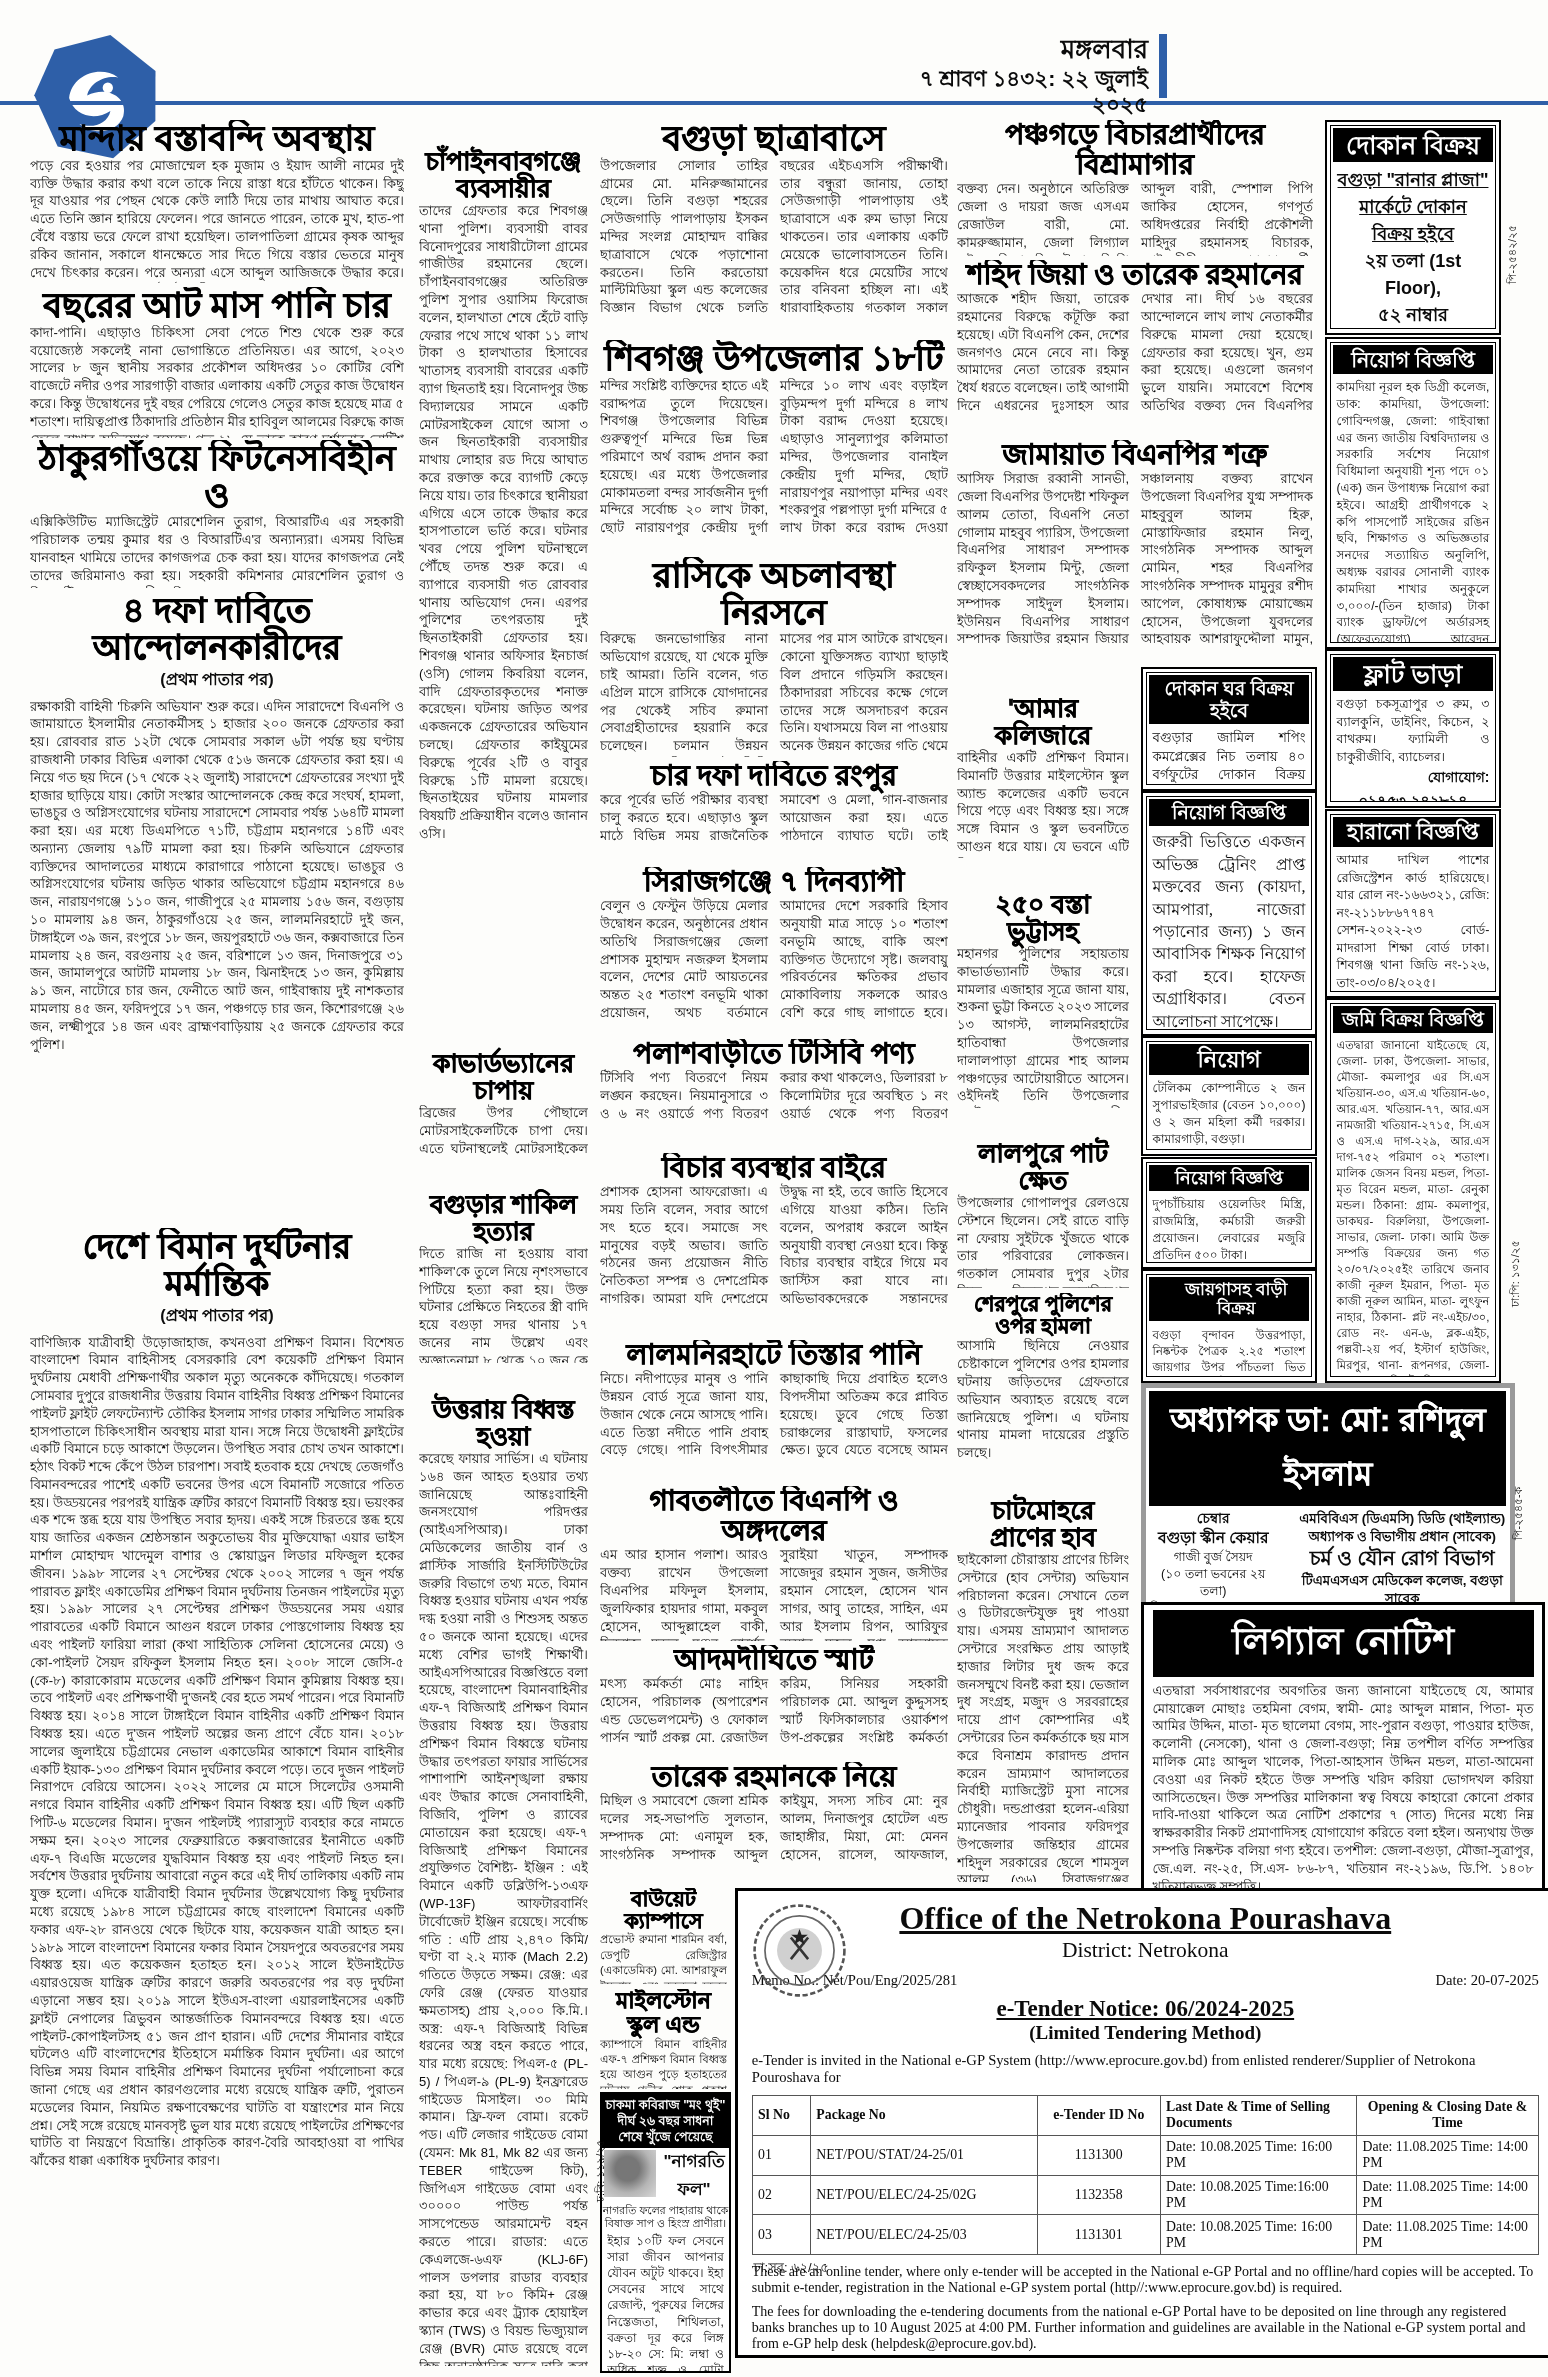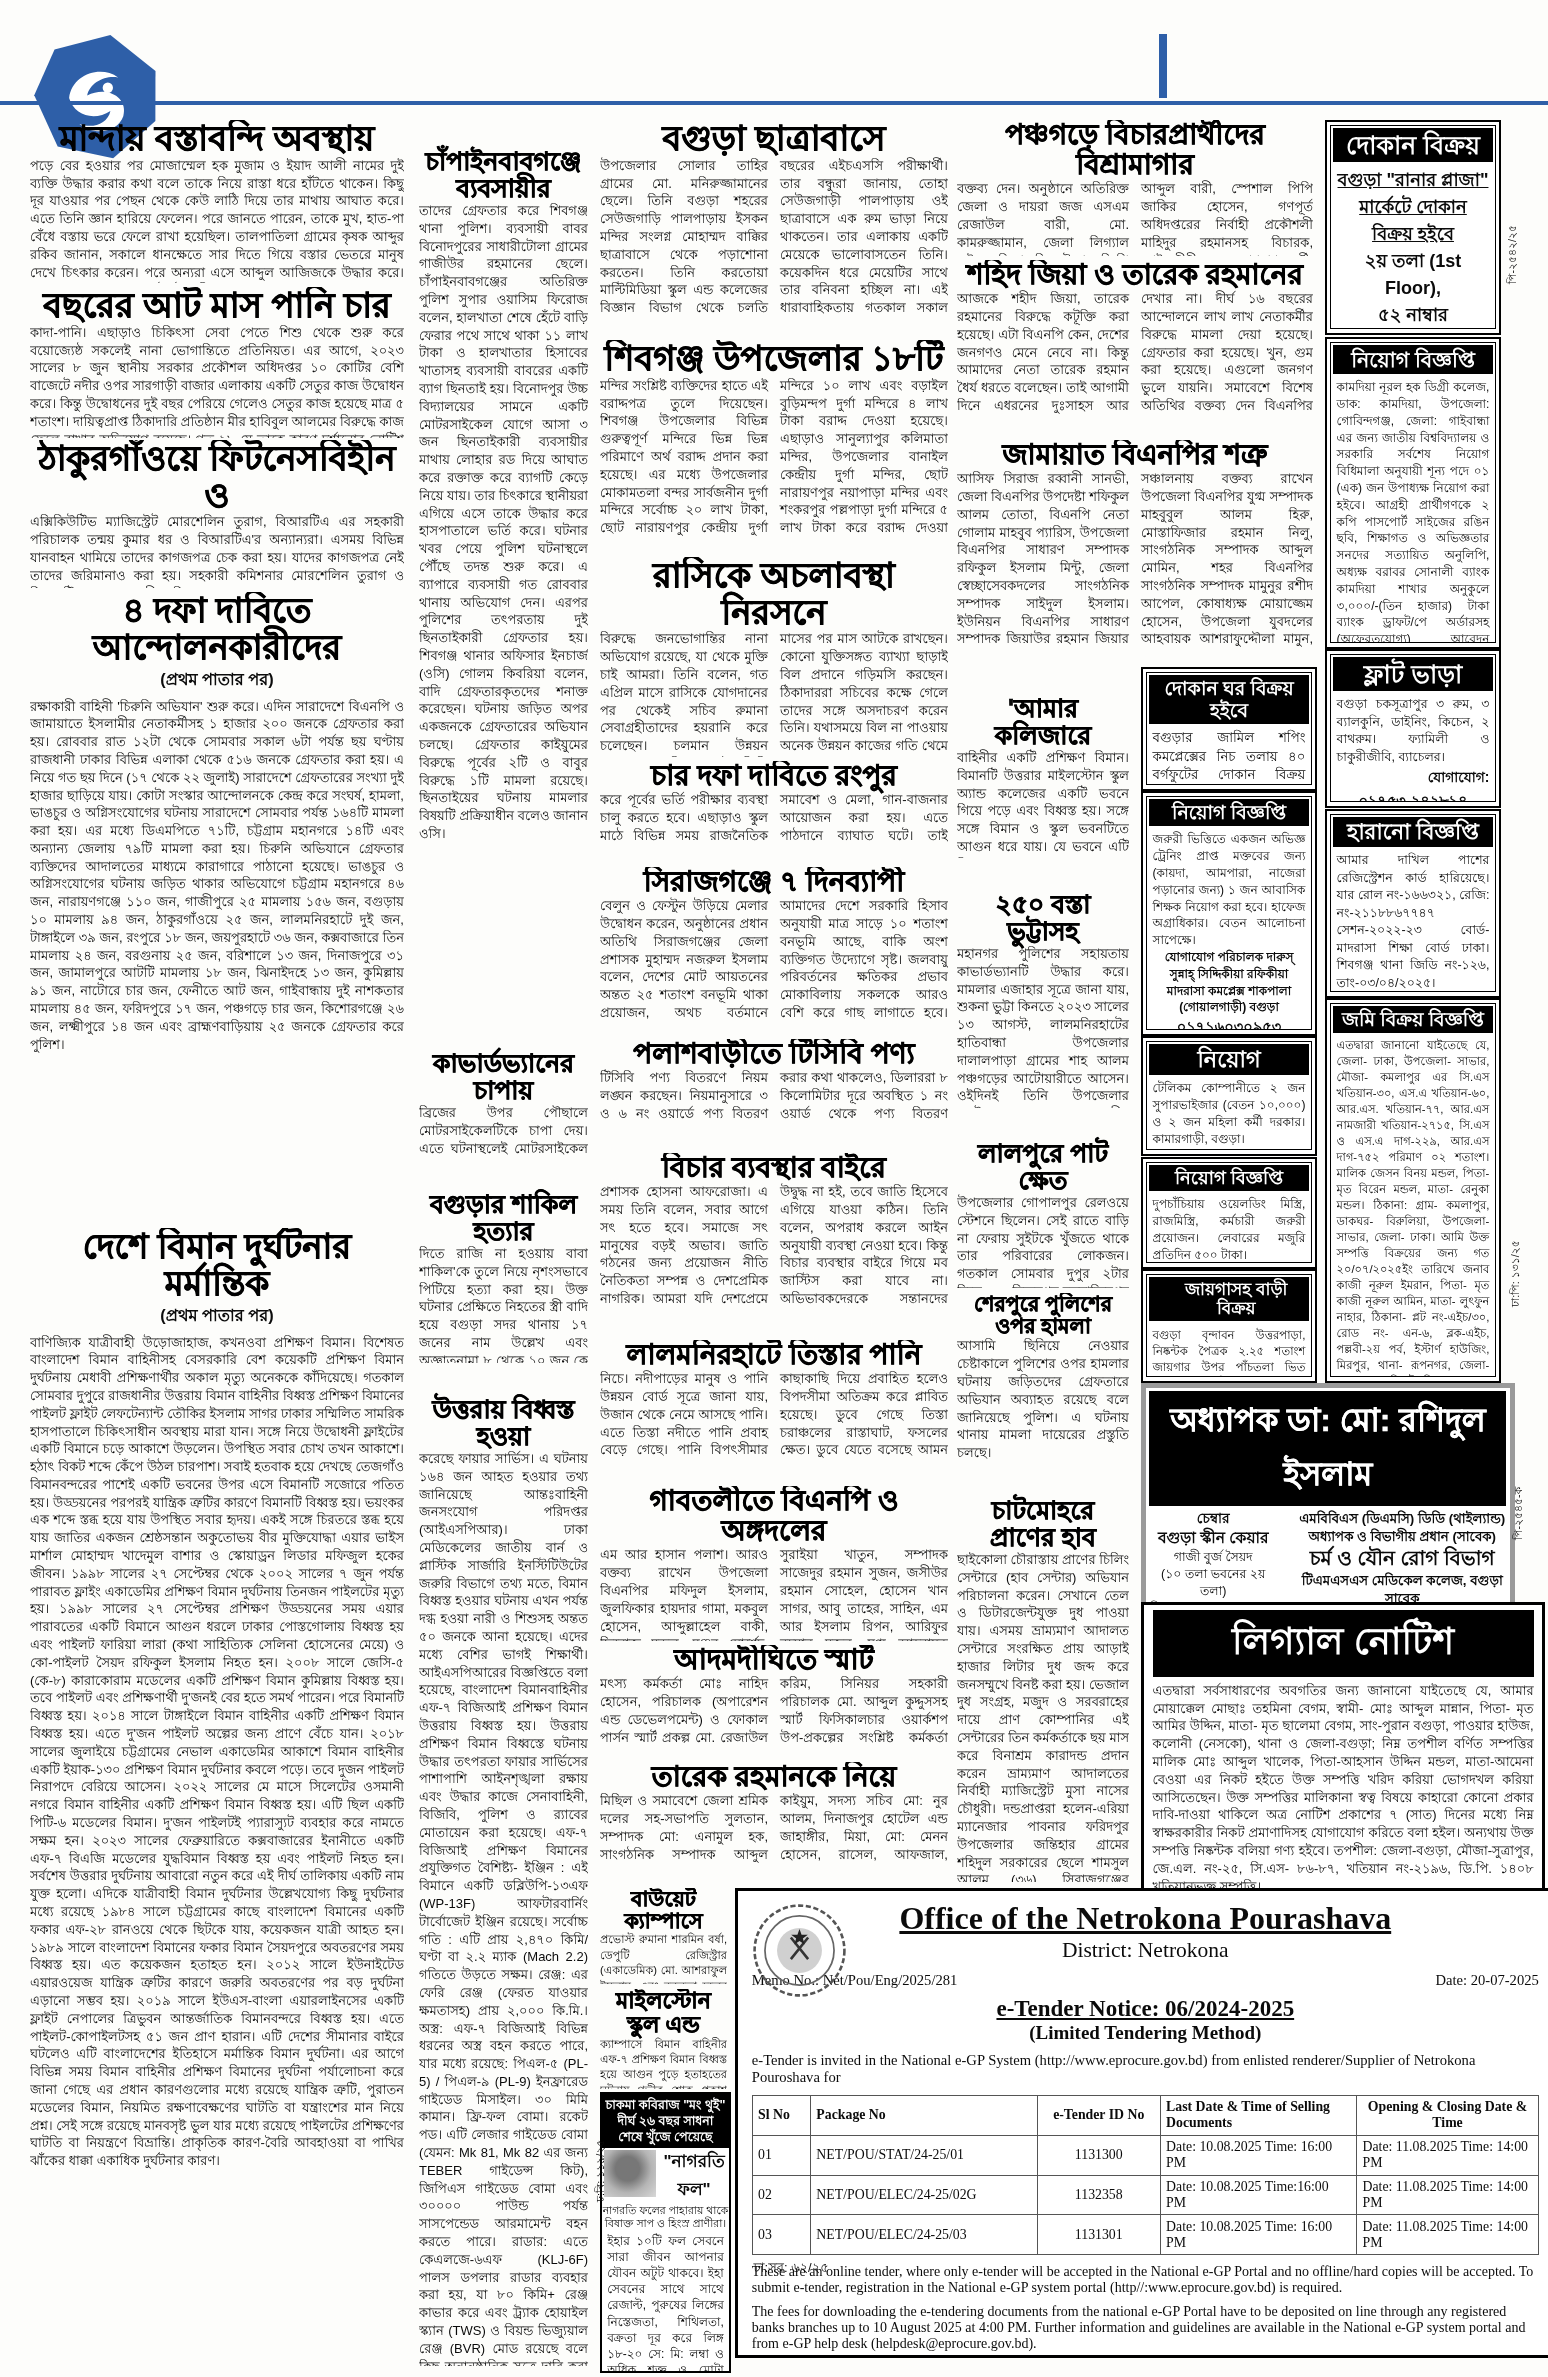--- a/index.html
+++ b/index.html
@@ -75,20 +75,24 @@
 <body>
 
 <div class="page">
 
   <svg class="abs" style="left:33px;top:31px;" width="129" height="129" viewBox="0 0 100 100">
     <polygon points="50,2 90,22 98,60 72,95 28,95 2,60 10,22" fill="#2e5fa8" transform="rotate(12 50 50)"></polygon>
     <path d="M28 52 C30 34 52 26 66 36 C56 34 44 40 42 50 C58 42 74 52 70 66 C66 78 48 82 36 72 C46 76 58 72 60 62 C48 70 32 66 28 52 Z" fill="#fff"></path>
     <circle cx="58" cy="44" r="4" fill="#fff"></circle>
   </svg>
   <div class="bluerule"></div>
+  <div class="dateblock">
+    <div class="weekday">মঙ্গলবার</div>
+    <div class="datebn">৭ শ্রাবণ ১৪৩২: ২২ জুলাই ২০২৫</div>
+  </div>
   <div class="vbar"></div>
 
   <div class="art" style="left:30px;top:120px;width:374px;height:163px;">
     <div class="hd big">মান্দায় বস্তাবন্দি অবস্থায়</div>
     <div class="bd">পড়ে বের হওয়ার পর মোজাম্মেল হক মুজাম ও ইয়াদ আলী নামের দুই ব্যক্তি উদ্ধার করার কথা বলে তাকে নিয়ে রাস্তা ধরে হাঁটতে থাকেন। কিছু দূর যাওয়ার পর পেছন থেকে কেউ লাঠি দিয়ে তার মাথায় আঘাত করে। এতে তিনি জ্ঞান হারিয়ে ফেলেন। পরে জানতে পারেন, তাকে মুখ, হাত-পা বেঁধে বস্তায় ভরে ফেলে রাখা হয়েছিল। তালপাতিলা গ্রামের কৃষক আব্দুর রকিব জানান, সকালে ধানক্ষেতে সার দিতে গিয়ে বস্তার ভেতরে মানুষ দেখে চিৎকার করেন। পরে অন্যরা এসে আব্দুল আজিজকে উদ্ধার করে। মান্দা থানার ভারপ্রাপ্ত কর্মকর্তা (ওসি) মনসুর রহমান বলেন, সংবাদ পাওয়ার পর ঘটনাস্থল পরিদর্শন করা হয়েছে। জমিজমা সংক্রান্ত বিরোধের বিষয়টি তাদের জানা আছে। অভিযোগ পেয়েছেন, তদন্ত করে ব্যবস্থা নেওয়া হবে।</div>
   </div>
   <div class="art" style="left:30px;top:287px;width:374px;height:151px;">
     <div class="hd big">বছরের আট মাস পানি চার</div>
     <div class="bd">কাদা-পানি। এছাড়াও চিকিৎসা সেবা পেতে শিশু থেকে শুরু করে বয়োজ্যেষ্ঠ সকলেই নানা ভোগান্তিতে প্রতিনিয়ত। এর আগে, ২০২৩ সালের ৮ জুন স্থানীয় সরকার প্রকৌশল অধিদপ্তর ১০ কোটির বেশি বাজেটে নদীর ওপর সারগাড়ী বাজার এলাকায় একটি সেতুর কাজ উদ্বোধন করে। কিন্তু উদ্বোধনের দুই বছর পেরিয়ে গেলেও সেতুর কাজ হয়েছে মাত্র ৫ শতাংশ। দায়িত্বপ্রাপ্ত ঠিকাদারি প্রতিষ্ঠান মীর হাবিবুল আলমের বিরুদ্ধে কাজ ফেলে রাখার অভিযোগ রয়েছে। গত ২৮ মে তাকে কারণ দর্শানোর নোটিশ দেওয়া হলেও কোনো জবাব পাওয়া যায়নি। শিক্ষার্থী মারিয়া জানান, প্রতিদিন ভয় নিয়ে বিদ্যালয়ে যেতে হয় তাদের। নদীতে নৌকা দুর্ঘটনায় পড়লে শুধু বই-খাতা না, জীবনটাও ঝুঁকিতে পড়ে। স্থানীয় চিকিৎসক মো. আশরাফুল ইসলাম বলেন, সময়মতো রোগী পৌঁছাতে না পারায় চিকিৎসা দিতে সমস্যা হয়। এছাড়াও কৃষিপণ্য আনা-নেওয়ায় নানা ভোগান্তিতে কৃষকদের মন ভেঙে যাচ্ছে। এ ব্যাপারে ঠিকাদারদের ফোন বন্ধ থাকায় বক্তব্য পাওয়া যায়নি। তবে উপজেলা প্রকৌশলী মো. মিলন মিয়া জানান, চুক্তির মেয়াদ শেষ এবং কাজ অগ্রসর না হওয়ায় নতুন করে টেন্ডার আহ্বানের উদ্যোগ নেওয়া হবে।</div>
   </div>
@@ -226,21 +230,21 @@
   <div class="adbox" style="left:1141px;top:667px;width:172px;height:120px;">
     <div class="inner">
       <div class="adhead" style="font-size:19px;"><span>দোকান ঘর বিক্রয় হইবে</span></div>
       <div class="adbody">বগুড়ার জামিল শপিং কমপ্লেক্সের নিচ তলায় ৪০ বর্গফুটের দোকান বিক্রয় হইবে।</div>
 
     </div>
   </div>
   <div class="adbox" style="left:1141px;top:791px;width:172px;height:241px;">
     <div class="inner">
       <div class="adhead" style="font-size:19px;"><span>নিয়োগ বিজ্ঞপ্তি</span></div>
-      <div class="adbody" style="font-size:12px;">জরুরী ভিত্তিতে একজন অভিজ্ঞ ট্রেনিং প্রাপ্ত মক্তবের জন্য (কায়দা, আমপারা, নাজেরা পড়ানোর জন্য) ১ জন আবাসিক শিক্ষক নিয়োগ করা হবে। হাফেজ অগ্রাধিকার। বেতন আলোচনা সাপেক্ষে।</div>
+      <div class="adbody" style="font-size:16px;font-family:Liberation Serif, serif;">জরুরী ভিত্তিতে একজন অভিজ্ঞ ট্রেনিং প্রাপ্ত মক্তবের জন্য (কায়দা, আমপারা, নাজেরা পড়ানোর জন্য) ১ জন আবাসিক শিক্ষক নিয়োগ করা হবে। হাফেজ অগ্রাধিকার। বেতন আলোচনা সাপেক্ষে।</div>
       <div class="adbody adcenter" style="font-size:12px;font-weight:bold;">যোগাযোগ পরিচালক দারুস্ সুন্নাহ্ সিদ্দিকীয়া রফিকীয়া মাদরাসা কমপ্লেক্স শাকপালা (গোয়ালগাড়ী) বগুড়া</div>
       <div class="phone" style="font-size:14.6px;">০১৭১৬০৩০৯৫৩</div>
 
     </div>
   </div>
   <div class="adbox" style="left:1141px;top:1036px;width:172px;height:116px;">
     <div class="inner">
       <div class="adhead" style="font-size:22.4px;"><span>নিয়োগ</span></div>
       <div class="adbody" style="font-size:12px;">টেলিকম কোম্পানীতে ২ জন সুপারভাইজার (বেতন ১০,০০০) ও ২ জন মহিলা কর্মী দরকার। কামারগাড়ী, বগুড়া।</div>
       <div class="phone" style="font-size:15.5px;">01711716126</div>

